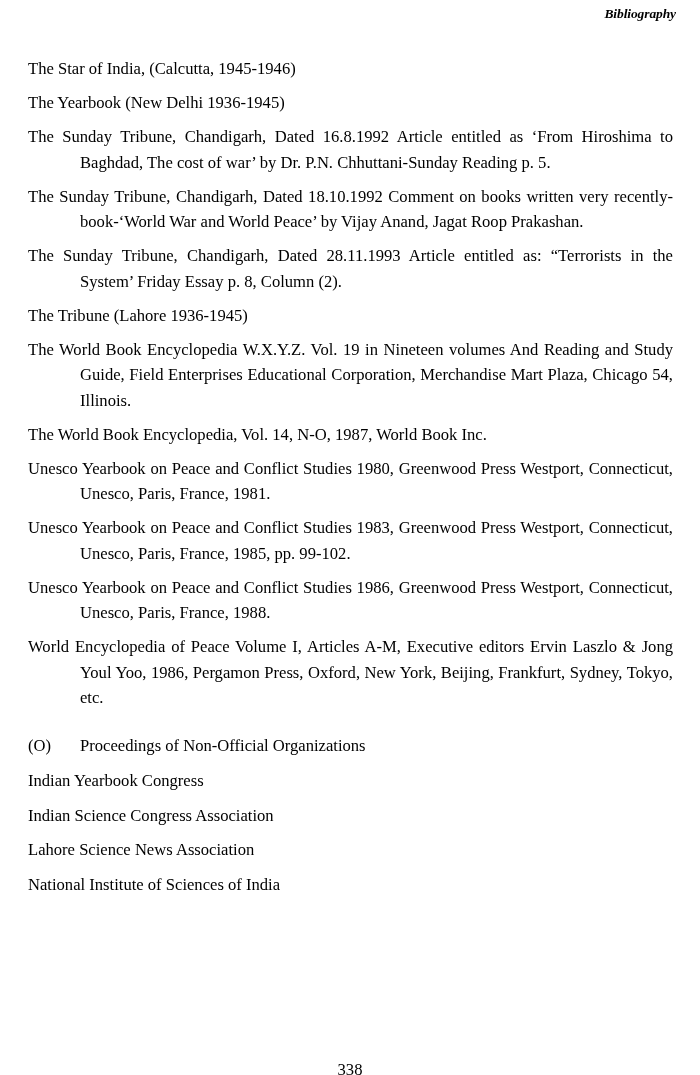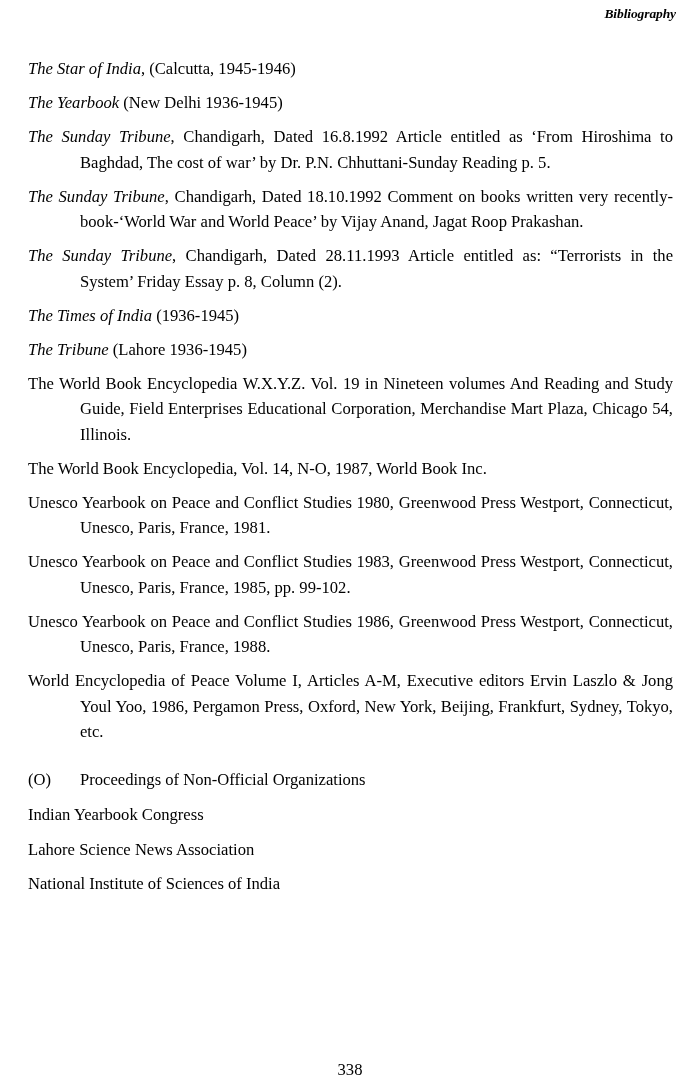--- a/index.html
+++ b/index.html
@@ -60,21 +60,20 @@
   .entry:last-child {
     margin-bottom: 0;
   }
 
   
   .entry.short {
     text-align: left;
   }
 
   .entry .ital {
-    font-style: italic;
   }
 
   
   .section-heading {
     font-size: 16.6px;
     line-height: 25.5px;
     font-weight: normal;
     margin: 22px 0 10px 0;
     text-align: left;
     white-space: pre;
@@ -111,34 +110,34 @@
 
   <div class="running-header">Bibliography</div>
 
   <div class="content">
     <div id="entries-container">
         <p class="entry short"><span class="ital">The Star of India</span><span>, (Calcutta, 1945-1946)</span></p>
         <p class="entry short"><span class="ital">The Yearbook</span><span> (New Delhi 1936-1945)</span></p>
         <p class="entry"><span class="ital">The Sunday Tribune</span><span>, Chandigarh, Dated 16.8.1992 Article entitled as ‘From Hiroshima to Baghdad, The cost of war’ by Dr. P.N. Chhuttani-Sunday Reading p. 5.</span></p>
         <p class="entry"><span class="ital">The Sunday Tribune</span><span>, Chandigarh, Dated 18.10.1992 Comment on books written very recently-book-‘World War and World Peace’ by Vijay Anand, Jagat Roop Prakashan.</span></p>
         <p class="entry"><span class="ital">The Sunday Tribune</span><span>, Chandigarh, Dated 28.11.1993 Article entitled as: “Terrorists in the System’ Friday Essay p. 8, Column (2).</span></p>
-        <p class="entry short"><span class="ital">The Times of India</span><span> (1936-1945)</span></p>
         <p class="entry short"><span class="ital">The Tribune</span><span> (Lahore 1936-1945)</span></p>
         <p class="entry"><span>The World Book Encyclopedia W.X.Y.Z. Vol. 19 in Nineteen volumes And Reading and Study Guide, Field Enterprises Educational Corporation, Merchandise Mart Plaza, Chicago 54, Illinois.</span></p>
         <p class="entry short"><span>The World Book Encyclopedia, Vol. 14, N-O, 1987, World Book Inc.</span></p>
         <p class="entry"><span>Unesco Yearbook on Peace and Conflict Studies 1980, Greenwood Press Westport, Connecticut, Unesco, Paris, France, 1981.</span></p>
         <p class="entry"><span>Unesco Yearbook on Peace and Conflict Studies 1983, Greenwood Press Westport, Connecticut, Unesco, Paris, France, 1985, pp. 99-102.</span></p>
         <p class="entry"><span>Unesco Yearbook on Peace and Conflict Studies 1986, Greenwood Press Westport, Connecticut, Unesco, Paris, France, 1988.</span></p>
         <p class="entry"><span>World Encyclopedia of Peace Volume I, Articles A-M, Executive editors Ervin Laszlo &amp; Jong Youl Yoo, 1986, Pergamon Press, Oxford, New York, Beijing, Frankfurt, Sydney, Tokyo, etc.</span></p>
       </div>
 
     <div class="section-heading"><span class="label">(O)</span><span>Proceedings of Non-Official Organizations</span></div>
 
     <div id="org-container">
         <p class="org-item">Indian Yearbook Congress</p>
+        <p class="org-item">Indian Science Congress Association</p>
         <p class="org-item">Lahore Science News Association</p>
         <p class="org-item">National Institute of Sciences of India</p>
       </div>
   </div>
 
   <div class="folio">338</div>
 
 </div>
 
 </body></html>

